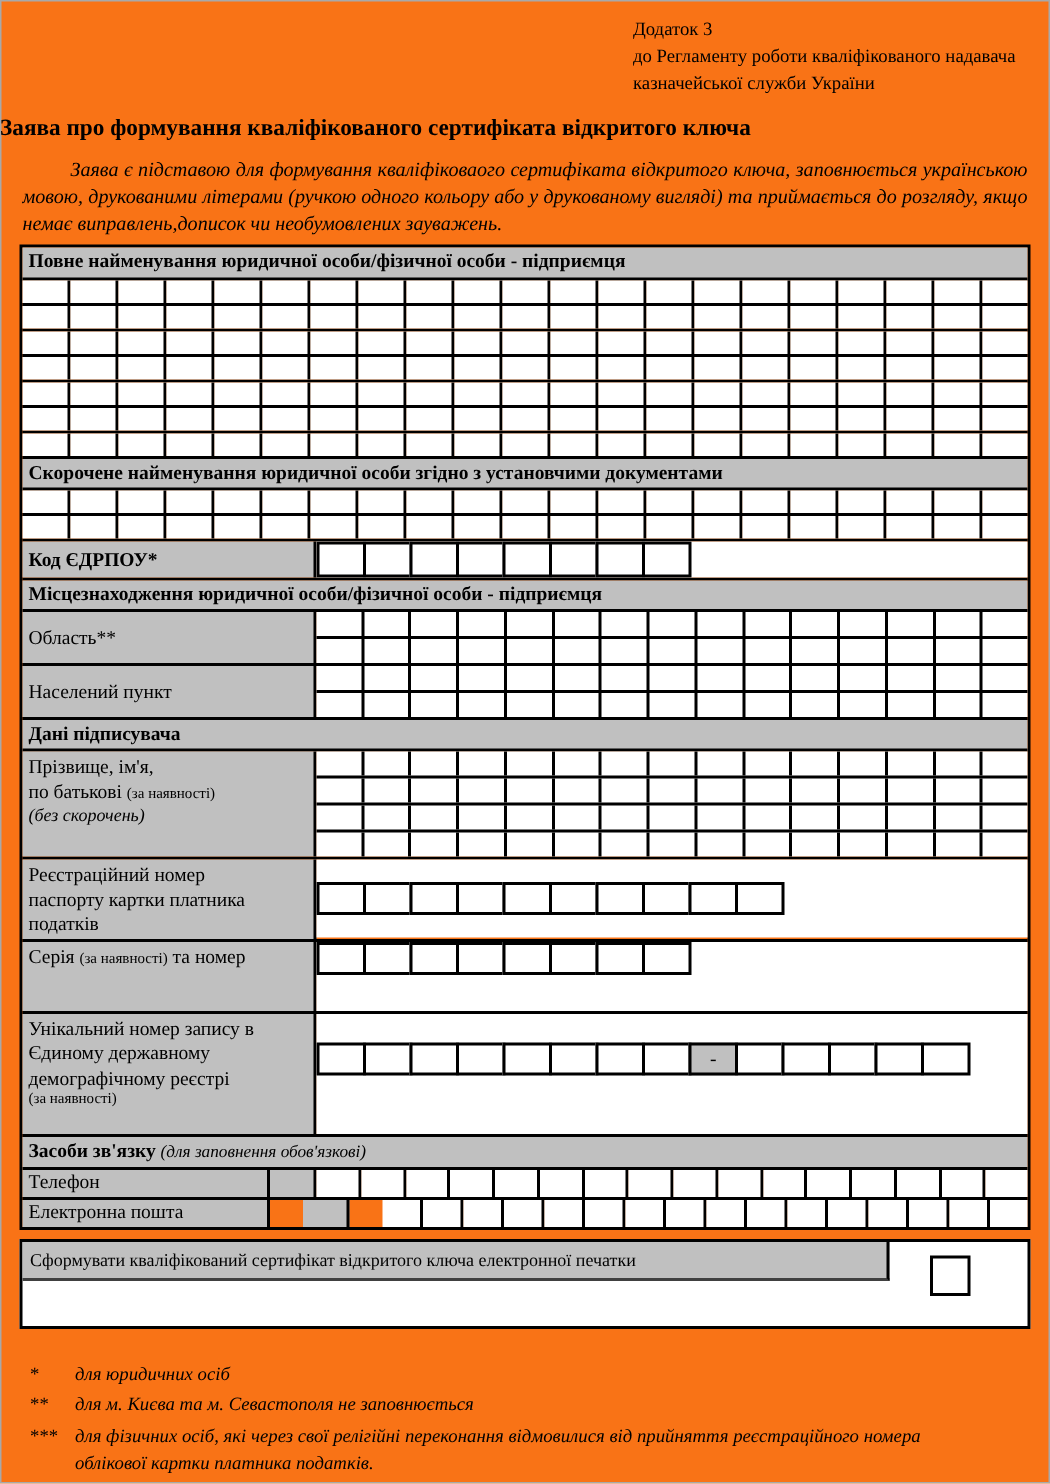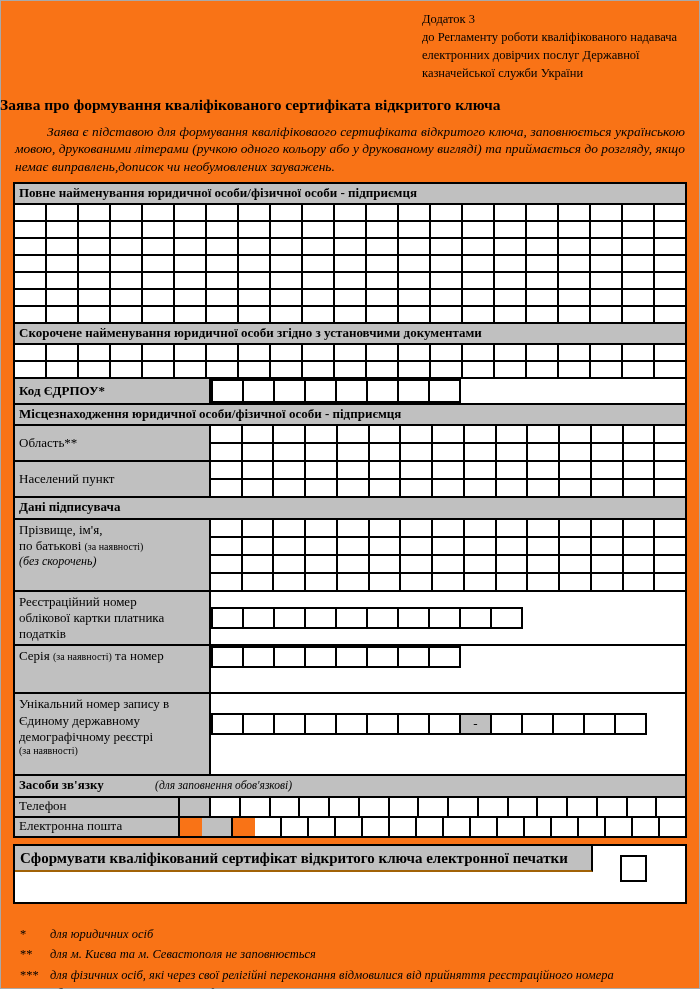--- a/index.html
+++ b/index.html
@@ -14,21 +14,21 @@
   .intro {
     margin:9px 15px 0 15px; font-style:italic; font-size:13.4px;
     text-align:justify; text-indent:32px; line-height:1.32;
   }
 
   .formtable { margin:6px 13px 0 13px; border:2px solid #000; }
   .sechead {
     background:#c0c0c0; font-weight:bold; font-size:13px;
     padding:1px 4px 2px 4px; border-bottom:2px solid #000; line-height:1.25;
   }
-  .sechead .note { font-weight:normal; font-style:italic; font-size:11.5px;margin-left:48px; }
+  .sechead .note { font-weight:normal; font-style:italic; font-size:11.5px; }
 
   
   .grid .grow { display:flex; border-bottom:2px solid #000; height:15px; }
   .grid .grow:last-child { border-bottom-width:2px; }
   .grid .gcell { flex:1; border-right:2px solid #000; background:#fff; }
   .grid .gcell:last-child { border-right:none; }
 
   
   .labelrow { display:flex; border-bottom:2px solid #000; }
   .label {
@@ -74,43 +74,42 @@
     box-sizing:border-box;
   }
   .contactrow .gcell { flex:1; border-right:2px solid #000; background:#fff; }
   .contactrow .gcell:last-child { border-right:none; }
   .contactrow:last-child { border-bottom:none;gap:22px; }
 
   
   .sealbox { margin:6px 13px 0 13px; border:2px solid #000; height:56px; position:relative; background:#fff; }
   .sealbar {
     position:absolute; top:0; left:0; width:578px; height:26px; background:#c0c0c0;
-    border-right:2px solid #000; border-bottom:2px solid #a16207; box-sizing:border-box;
-    font-weight:bold; font-size:15px; line-height:24px; padding:0 5px; white-space:nowrap;
+    border-right:2px solid #000; border-bottom:2px solid #404040; box-sizing:border-box;
+    font-weight:normal; font-size:12px; line-height:24px; padding:0 5px; white-space:nowrap;
   }
   .sealcheck {
     position:absolute; top:9px; right:38px; width:27px; height:27px;
     border:2px solid #000; background:#fff; box-sizing:border-box;
   }
 
   
   .footnotes { margin:22px 30px 0 20px; font-size:12.5px; line-height:1.42; }
   .fnrow { display:flex; margin-bottom:3px; }
   .fnmark { width:30px; min-width:30px; }
   .fntext { font-style:italic; }
 </style>
 </head>
 <body>
 
 <div class="page">
 
   <div class="annex">
     <span>Додаток 3</span>
     <span>до Регламенту роботи кваліфікованого надавача</span>
-    <span>електронних довірчих послуг Державної</span>
     <span>казначейської служби України</span>
   </div>
 
   <div class="doc-title">Заява про формування кваліфікованого сертифіката відкритого ключа</div>
 
   <div class="intro">Заява є підставою для формування кваліфіковаого сертифіката відкритого ключа, заповнюється українською мовою, друкованими літерами (ручкою одного кольору або у друкованому вигляді) та приймається до розгляду, якщо немає виправлень,дописок чи необумовлених зауважень.</div>
 
   <div class="formtable">
 
     <div class="sechead">Повне найменування юридичної особи/фізичної особи - підприємця</div>
@@ -510,21 +509,21 @@
             <div class="gcell"></div>
             <div class="gcell"></div>
             <div class="gcell"></div>
           </div>
         </div>
     </div>
 
     <div class="labelrow group-tax">
       <div class="label">
         <span class="lbl-line">Реєстраційний номер</span>
-        <span class="lbl-line">облікової картки платника</span>
+        <span class="lbl-line">паспорту картки платника</span>
         <span class="lbl-line">податків</span>
       </div>
       <div class="bandarea">
         <div class="bandwrap">
           <div class="band">
               <div class="bcell"></div>
               <div class="bcell"></div>
               <div class="bcell"></div>
               <div class="bcell"></div>
               <div class="bcell"></div>

